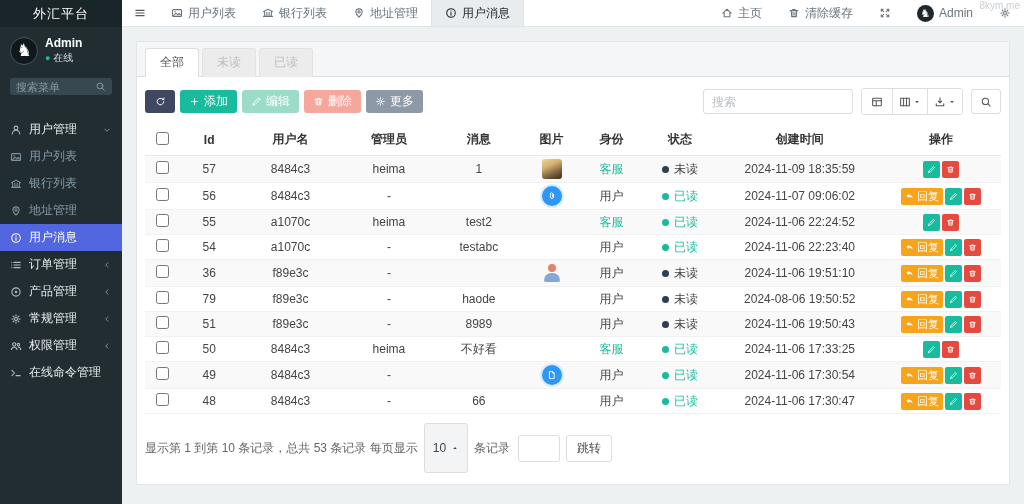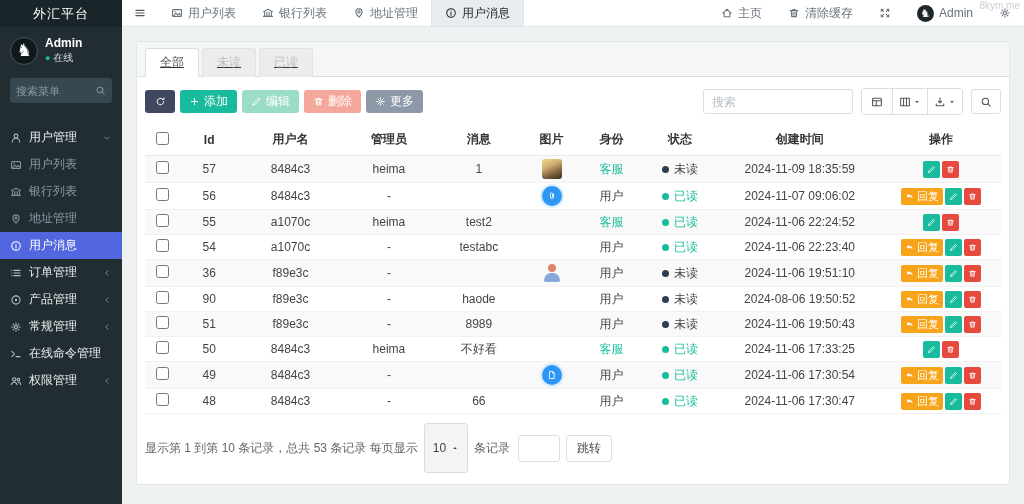--- a/index.html
+++ b/index.html
@@ -12,21 +12,21 @@
   .ico svg { width:100%; height:100%; }
 
   
   .sidebar { position:absolute; left:0; top:0; bottom:0; width:122px; background:var(--brand_dark); color:#b8c7ce; z-index:3; }
   .logo { height:27px; line-height:27px; text-align:center; color:#fff; font-size:13px; background:var(--logo_bg); letter-spacing:1px; white-space:nowrap; }
   .user-panel { display:flex; gap:7px; padding:9px 10px 6px; align-items:center; }
   .user-avatar { width:28px; height:28px; border-radius:50%; background:#10181c; color:#fff; display:flex; align-items:center; justify-content:center; font-size:17px; border:1px solid #46565e; flex:none; }
   .user-name { color:#fff; font-weight:bold; font-size:12px; line-height:1.25; }
   .user-status { color:#d5dde0; font-size:10px; }
   .user-status .dot { color:var(--green); font-size:9px; }
-  .side-search { margin:7px 10px 5px; display:flex; align-items:center; background:#374850; border-radius:3px; padding:0 6px; height:25px;justify-content:space-between; }
+  .side-search { margin:7px 10px 5px; display:flex; align-items:center; background:#374850; border-radius:3px; padding:0 6px; height:17px;justify-content:space-between; }
   .side-search input { flex:1; min-width:0; background:transparent; border:0; outline:0; color:#ccc; font-size:11px; }
   .side-search input::placeholder { color:#8b9ba3; }
   .side-search .ico { color:#8b9ba3; width:11px; height:11px; }
   .menu { margin-top:21px; }
   .menu-item { display:flex; align-items:center; gap:7px; height:27px; padding:0 10px; color:#e7edef; cursor:pointer; white-space:nowrap; }
   .menu-item .ico { color:#aebfc7; }
   .menu-item .chev { margin-left:auto; color:#8a9ba3; width:10px; height:10px; }
   .submenu .menu-item { color:#859aa6; }
   .submenu .menu-item .ico { color:#7e929e; }
   .menu-item.active { background:var(--accent_blue); color:#fff; }
@@ -39,21 +39,21 @@
   .nav-item .ico { color:#6a737b; }
   .nav-item.active { background:#e9ecef; color:#23282c; border-left:1px solid #dfe3e6; border-right:1px solid #dfe3e6; }
   .nav-item.active .ico { color:#23282c; }
   .topbar-right { margin-left:auto; display:flex; align-items:stretch; }
   .mini-avatar { width:17px; height:17px; border-radius:50%; background:#1d272c; color:#fff; display:flex; align-items:center; justify-content:center; font-size:11px; flex:none; }
   .watermark { position:absolute; top:0; right:4px; color:#c9ced3; font-size:10px; line-height:12px; }
 
   
   .main { position:absolute; left:122px; top:27px; right:0; bottom:0; padding:14px; background:#eef1f2; }
   .panel { background:#fff; border:1px solid #e2e6e8; border-radius:2px; }
-  .panel-tabs { background:#f5f6f7; border-bottom:1px solid #ddd; padding:6px 8px 0; display:flex; gap:3px;text-decoration:underline; }
+  .panel-tabs { background:#f5f6f7; border-bottom:1px solid #ddd; padding:6px 8px 0; display:flex; gap:3px; }
   .tab { padding:5px 14px; border:1px solid transparent; border-bottom:none; border-radius:3px 3px 0 0; margin-bottom:-1px; cursor:pointer; }
   .tab.active { background:#fff; border-color:#ddd; border-bottom:1px solid #fff; color:#555; }
   .tab.muted { background:#ececec; border-color:#e2e2e2; color:#bdbdbd; }
   .panel-body { padding:8px 8px 0; }
 
   .toolbar { display:flex; align-items:center; margin:3px 0 9px; }
   .btn { display:inline-flex; align-items:center; gap:4px; border:none; border-radius:3px; color:#fff; font-size:12px; padding:0 9px; height:23px; margin-right:5px; cursor:pointer; font-family:inherit; }
   .btn .ico { width:11px; height:11px; }
   .btn-refresh { background:var(--refresh_btn); width:30px; justify-content:center; padding:0; }
   .btn-add { background:var(--green); }
@@ -220,40 +220,40 @@
         <span>常规管理</span>
         <span class="ico chev">
           <svg viewBox="0 0 16 16" fill="none" stroke="currentColor" stroke-width="1.4" stroke-linecap="round" stroke-linejoin="round">
             <path d="M9.5 4.5L6 8l3.5 3.5"></path>
           </svg>
         </span>
       </div>
       <div class="menu-item">
         <span class="ico">
           <svg viewBox="0 0 16 16" fill="none" stroke="currentColor" stroke-width="1.4" stroke-linecap="round" stroke-linejoin="round">
-            <path d="M2.5 4.5L6 8l-3.5 3.5M8 11.5h5.5"></path>
-          </svg>
-        </span>
-        <span>在线命令管理</span>
-      </div>
-      <div class="menu-item">
-        <span class="ico">
-          <svg viewBox="0 0 16 16" fill="none" stroke="currentColor" stroke-width="1.4" stroke-linecap="round" stroke-linejoin="round">
             <circle cx="5.6" cy="5.8" r="2.2"></circle>
             <path d="M1.8 12.8a3.9 3.9 0 0 1 7.6 0"></path>
             <circle cx="11.2" cy="6.2" r="1.7"></circle>
             <path d="M10.9 9.4c1.9.2 3.2 1.5 3.3 3.4"></path>
           </svg>
         </span>
         <span>权限管理</span>
         <span class="ico chev">
           <svg viewBox="0 0 16 16" fill="none" stroke="currentColor" stroke-width="1.4" stroke-linecap="round" stroke-linejoin="round">
             <path d="M9.5 4.5L6 8l3.5 3.5"></path>
           </svg>
         </span>
+      </div>
+      <div class="menu-item">
+        <span class="ico">
+          <svg viewBox="0 0 16 16" fill="none" stroke="currentColor" stroke-width="1.4" stroke-linecap="round" stroke-linejoin="round">
+            <path d="M2.5 4.5L6 8l-3.5 3.5M8 11.5h5.5"></path>
+          </svg>
+        </span>
+        <span>在线命令管理</span>
       </div>
     </nav>
 </aside>
 
 <header class="topbar">
   <div class="hamburger">
       <span class="ico">
         <svg viewBox="0 0 16 16" fill="none" stroke="currentColor" stroke-width="1.4" stroke-linecap="round" stroke-linejoin="round">
           <path d="M2.5 4.5h11M2.5 8h11M2.5 11.5h11"></path>
         </svg>
@@ -630,21 +630,21 @@
                 </button><button class="act-btn act-del">
                   <span class="ico">
                     <svg viewBox="0 0 16 16" fill="none" stroke="currentColor" stroke-width="1.4" stroke-linecap="round" stroke-linejoin="round">
                       <path d="M3 4.8h10M6.3 4.8V3.4h3.4v1.4M4.3 4.8l.6 8h6.2l.6-8M6.7 7v4M9.3 7v4"></path>
                     </svg>
                   </span>
                 </button></td>
             </tr>
             <tr>
               <td><input type="checkbox" style=""></td>
-              <td>90</td>
+              <td>79</td>
               <td>f89e3c</td>
               <td>-</td>
               <td>haode</td>
               <td></td>
               <td><span class="id-user">用户</span></td>
               <td><span class="status st-unread">
                   <span class="st-dot"></span>
                   <span>未读</span>
                 </span></td>
               <td>2024-08-06 19:50:52</td>

